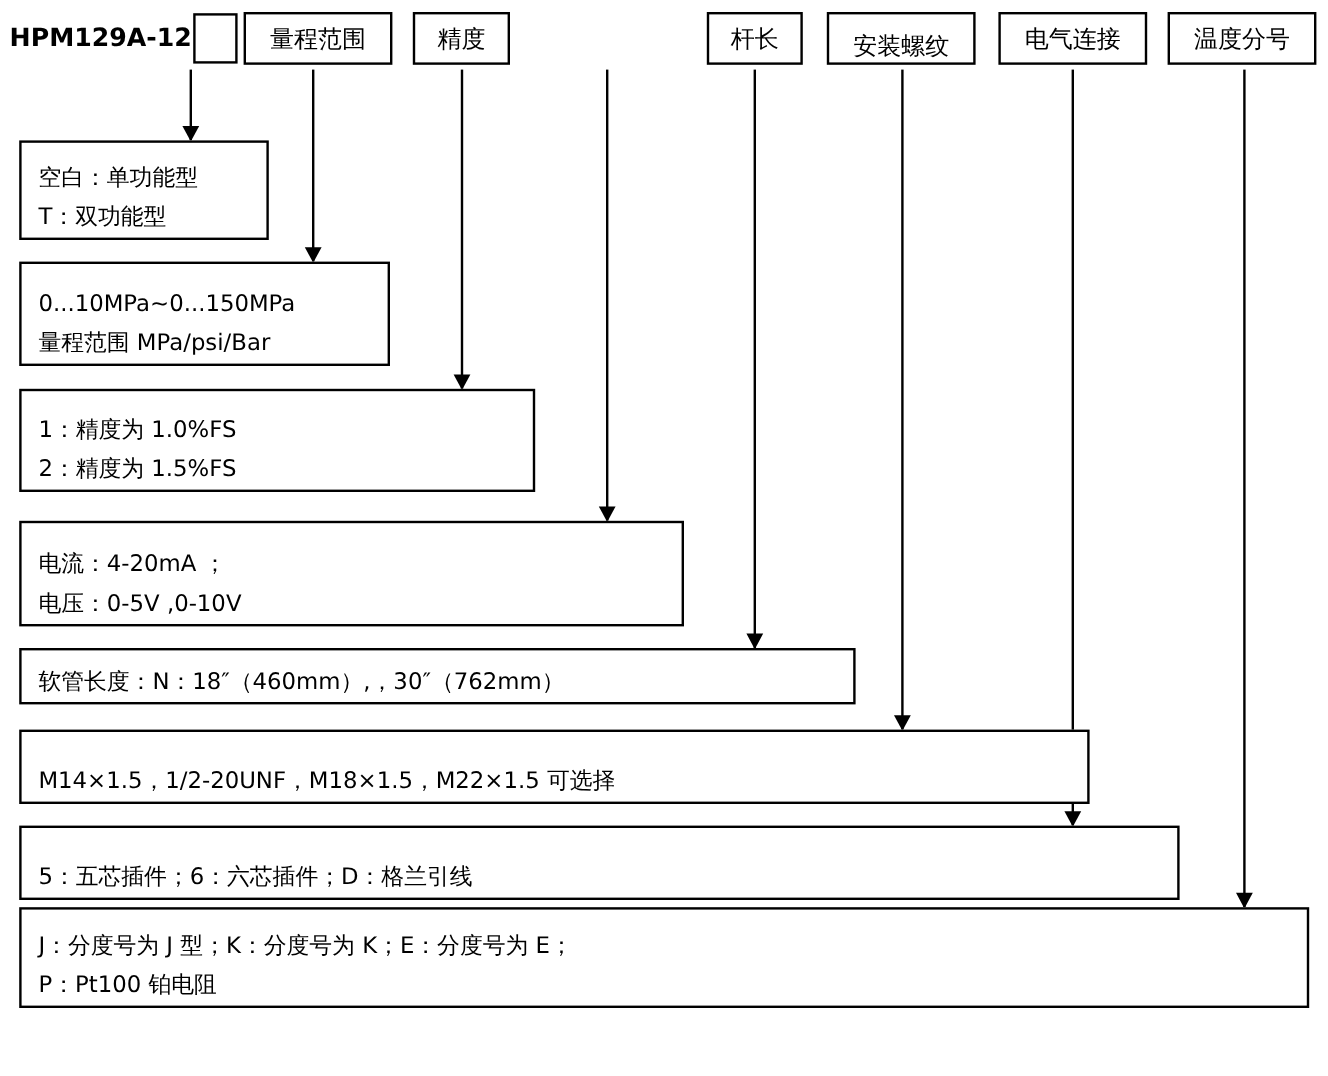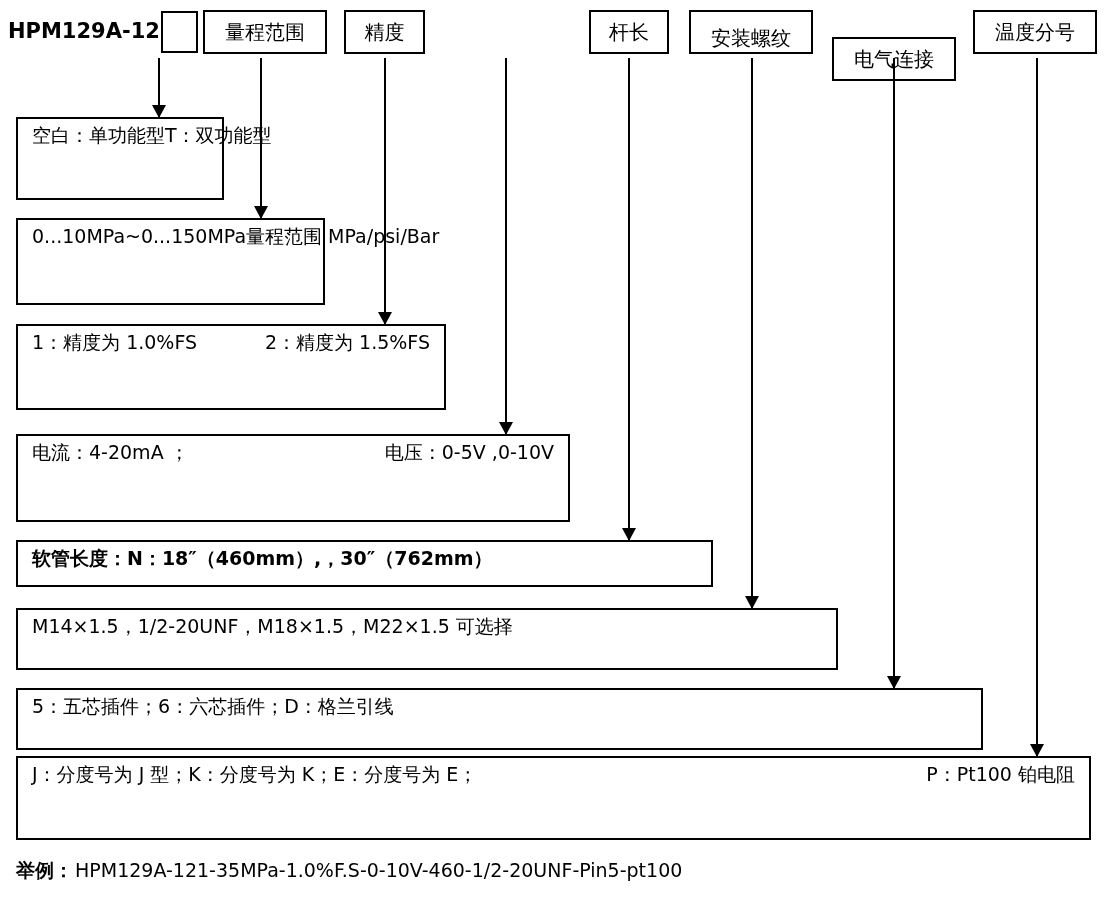--- a/index.html
+++ b/index.html
@@ -51,22 +51,22 @@
     height: 42px;
   }
   .content-box {
     position: absolute;
     left: 16px;
     border: 2.5px solid #000;
     box-sizing: border-box;
     background: #fff;
     padding: 0 14px;
     display: flex;
-    flex-direction: row;
-    justify-content: space-between;
+    flex-direction: column;
+    justify-content: flex-end;
   }
   .content-box .line {
     font-size: 19px;
     line-height: 1.75;
     white-space: nowrap;
   }
   .arrow {
     position: absolute;
     width: 2px;
     background: #000;
@@ -110,21 +110,21 @@
   </div>
   <div class="hdr-box" style="left:344px; width:81px;">
     <span>精度</span>
   </div>
   <div class="hdr-box" style="left:589px; width:80px;font-family:Liberation Serif, serif;">
     <span>杆长</span>
   </div>
   <div class="hdr-box" style="left:689px; width:124px;align-items:flex-end;">
     <span>安装螺纹</span>
   </div>
-  <div class="hdr-box" style="left:832px; width:124px;margin-top:27px;">
+  <div class="hdr-box" style="left:832px; width:124px;">
     <span>电气连接</span>
   </div>
   <div class="hdr-box" style="left:973px; width:124px;">
     <span>温度分号</span>
   </div>
 
   <div class="arrow" style="left:158px; top:58px;  height:59px;"></div>
   <div class="arrow" style="left:260px; top:58px;  height:160px;"></div>
   <div class="arrow" style="left:384px; top:58px;  height:266px;"></div>
   <div class="arrow" style="left:505px; top:58px;  height:376px;"></div>
@@ -146,35 +146,31 @@
   <div class="content-box" style="top:324px; height:86px; width:430px;">
     <div class="line">1：精度为 1.0%FS</div>
     <div class="line">2：精度为 1.5%FS</div>
   </div>
 
   <div class="content-box" style="top:434px; height:88px; width:554px;">
     <div class="line">电流：4-20mA ；</div>
     <div class="line">电压：0-5V ,0-10V</div>
   </div>
 
-  <div class="content-box" style="top:540px; height:47px; width:697px;font-weight:bold;">
+  <div class="content-box" style="top:540px; height:47px; width:697px;">
     <div class="line">软管长度：N：18″（460mm）,，30″（762mm）</div>
   </div>
 
-  <div class="content-box" style="top:608px; height:62px; width:822px;">
+  <div class="content-box" style="top:608px; height:62px; width:892px;">
     <div class="line">M14×1.5，1/2-20UNF，M18×1.5，M22×1.5 可选择</div>
   </div>
 
   <div class="content-box" style="top:688px; height:62px; width:967px;">
     <div class="line">5：五芯插件；6：六芯插件；D：格兰引线</div>
   </div>
 
   <div class="content-box" style="top:756px; height:84px; width:1075px;">
     <div class="line">J：分度号为 J 型；K：分度号为 K；E：分度号为 E；</div>
     <div class="line">P：Pt100 铂电阻</div>
   </div>
 
-  <div class="example">
-    <span class="lbl">举例：</span>
-    <span>HPM129A-121-35MPa-1.0%F.S-0-10V-460-1/2-20UNF-Pin5-pt100</span>
-  </div>
 
 </div>
 
 </body></html>

